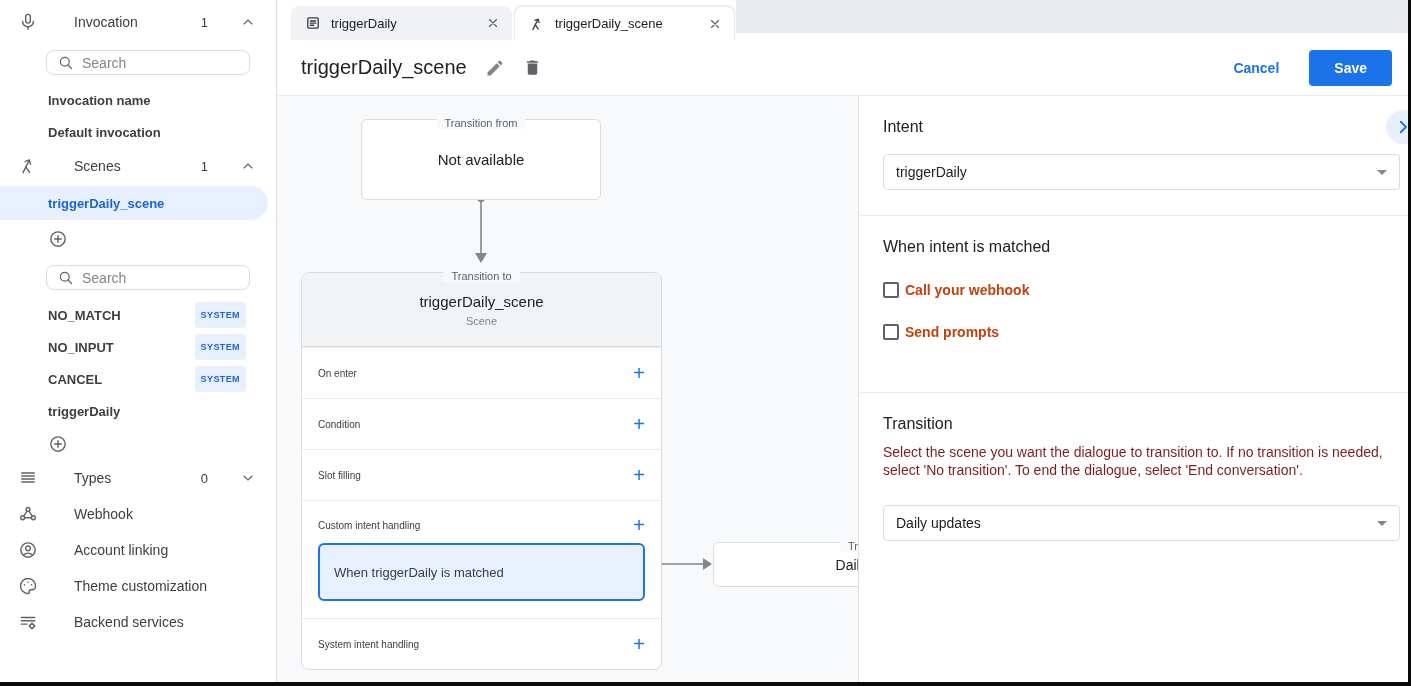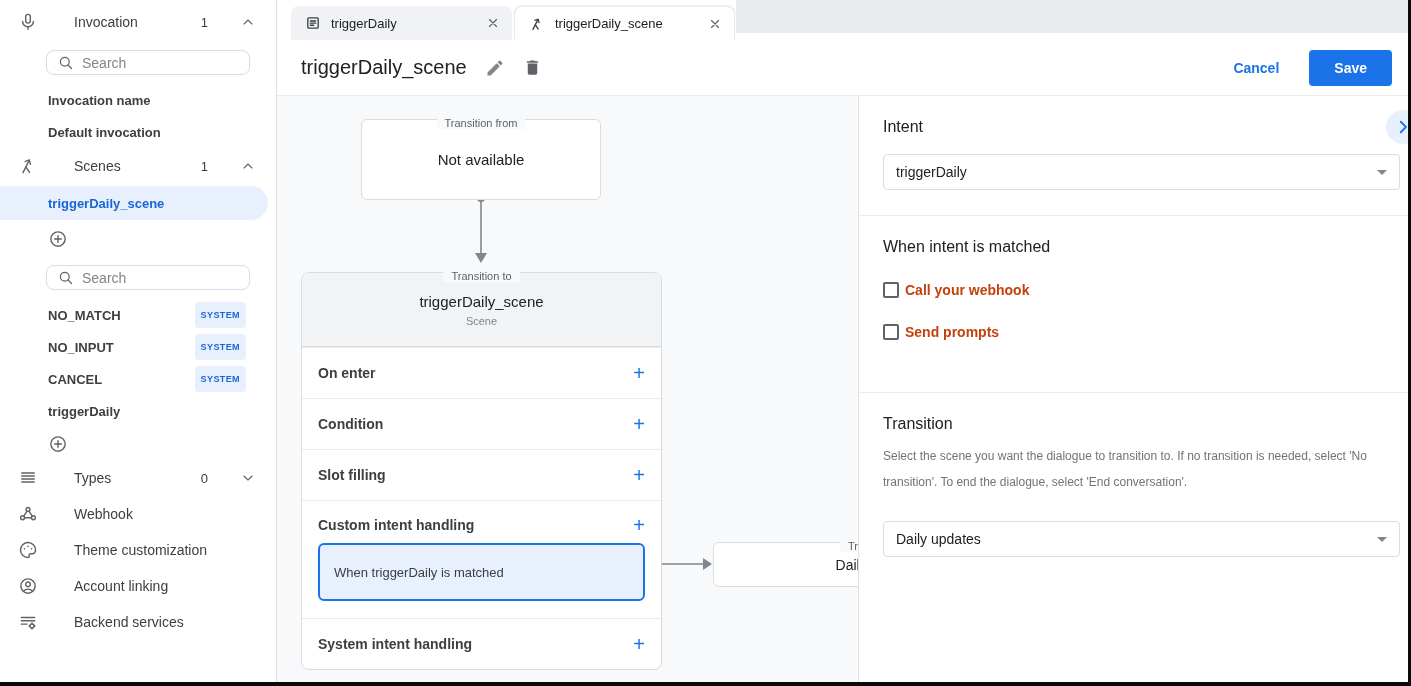--- a/index.html
+++ b/index.html
@@ -54,21 +54,21 @@
   .legend span { display:inline-block; font-size:11px; color:#5f6368; background:#f8f9fa; padding:0 8px; white-space:nowrap; }
   .from-box { left:84px; top:23px; width:240px; height:81px; display:flex; align-items:center; justify-content:center; }
   .from-box .txt { font-size:15px; color:#202124; }
 
   .scene-card { position:absolute; left:24px; top:176px; width:361px; background:#fff; border:1px solid #dadce0; border-radius:8px; }
   .card-head { background:#f1f3f4; border-bottom:1px solid #dadce0; border-radius:8px 8px 0 0; height:74px; display:flex; flex-direction:column; align-items:center; justify-content:center; }
   .card-head .ct { font-size:15px; color:#202124; }
   .card-head .cs { font-size:11px; color:#80868b; margin-top:5px; }
   .card-row { height:51px; display:flex; align-items:center; padding:0 16px; border-top:1px solid #e8eaed; }
   .card-row:first-of-type { border-top:none; }
-  .card-row .rl { font-size:14px; color:#3c4043;font-weight:bold; }
+  .card-row .rl { font-size:10px; color:#3c4043; }
   .plus { margin-left:auto; color:#1a73e8; font-size:20px; font-weight:normal; line-height:1; cursor:pointer; }
   .card-row.custom { height:auto; flex-direction:column; align-items:stretch; padding:0; }
   .custom .row-head { height:42px; display:flex; align-items:center; padding:6px 16px 0 16px; }
   .intent-chip { margin:0 16px; height:58px; border:2px solid #1a73e8; border-radius:6px; background:#e8f0fe; display:flex; align-items:center; padding:0 14px; }
   .intent-chip .cl { font-size:13px; color:#3c4043; }
   .custom .pad-b { height:17px; }
 
   .target-box { left:436px; top:446px; width:330px; height:45px; display:flex; align-items:center; justify-content:center; }
   .target-box .txt { font-size:14px; color:#202124; }
 
@@ -77,21 +77,21 @@
   .collapse-btn { position:absolute; top:14px; right:-12px; width:34px; height:34px; border-radius:50%; background:#e8f0fe; border:none; display:flex; align-items:center; justify-content:center; cursor:pointer; }
   .p-head { font-size:16px; color:#202124; margin-top:22px; }
   .select { margin-top:18px; height:36px; border:1px solid #dadce0; border-radius:4px; display:flex; align-items:center; padding:0 12px; cursor:pointer; background:#fff; }
   .select .val { font-size:14px; color:#202124; }
   .caret { margin-left:auto; width:0; height:0; border-left:5px solid transparent; border-right:5px solid transparent; border-top:5px solid #80868b; }
   .divider { border:none; border-top:1px solid #e8eaed; margin:25px -14px 0 -24px; }
   .divider.d2 { margin-top:52px; }
   .cb-row { display:flex; align-items:center; margin-top:26px; cursor:pointer; }
   .cb-box { width:16px; height:16px; border:2px solid #5f6368; border-radius:2px; background:#fff; }
   .cb-lbl { margin-left:6px; font-size:14px; font-weight:bold; color:#c2410c; }
-  .p-desc { margin-top:10px; font-size:12px; line-height:26px; color:#737373; max-width:505px; }
+  .p-desc { margin-top:10px; font-size:14px; line-height:18px; color:#7f1d1d; max-width:505px; }
   .select.trans { margin-top:26px; }
 </style>
 </head>
 <body>
 
 <div class="page">
 
   <nav class="sidebar">
 
     <div class="side-head">
@@ -195,35 +195,35 @@
           <circle cx="5.5" cy="16.5" r="2.3"></circle>
           <circle cx="12" cy="6.5" r="2.3"></circle>
           <circle cx="18.5" cy="16.5" r="2.3"></circle>
           <path d="M7 14.5l3.6-5.6M13.4 8.9l3.7 5.6M8 16.5h8"></path>
         </svg>
       <span class="lbl">Webhook</span>
     </div>
 
     <div class="side-head">
       <svg class="ic" width="20" height="20" viewBox="0 0 24 24">
+          <circle cx="12" cy="12" r="8.6"></circle>
+          <circle cx="12" cy="10" r="2.8"></circle>
+          <path d="M6.8 18a7.2 7.2 0 0 1 10.4 0"></path>
+        </svg>
+      <span class="lbl">Account linking</span>
+    </div>
+
+    <div class="side-head">
+      <svg class="ic" width="20" height="20" viewBox="0 0 24 24">
           <path d="M12 3a9 9 0 1 0 0 18c1.4 0 2-1 1.5-2.1-.6-1.3.3-2.4 1.7-2.4H17a4 4 0 0 0 4-4.2A9 9 0 0 0 12 3z"></path>
           <circle cx="7.8" cy="10.6" r="1" fill="#5f6368" stroke="none"></circle>
           <circle cx="12" cy="7.6" r="1" fill="#5f6368" stroke="none"></circle>
           <circle cx="16.2" cy="10.6" r="1" fill="#5f6368" stroke="none"></circle>
         </svg>
       <span class="lbl">Theme customization</span>
-    </div>
-
-    <div class="side-head">
-      <svg class="ic" width="20" height="20" viewBox="0 0 24 24">
-          <circle cx="12" cy="12" r="8.6"></circle>
-          <circle cx="12" cy="10" r="2.8"></circle>
-          <path d="M6.8 18a7.2 7.2 0 0 1 10.4 0"></path>
-        </svg>
-      <span class="lbl">Account linking</span>
     </div>
 
     <div class="side-head">
       <svg class="ic" width="20" height="20" viewBox="0 0 24 24">
           <path d="M4 6.5h16M4 10.5h16M4 14.5h7"></path>
           <circle cx="16.8" cy="16.8" r="2.4"></circle>
           <path d="M16.8 13.2v1.2M16.8 19.2v1.2M13.2 16.8h1.2M19.2 16.8h1.2"></path>
         </svg>
       <span class="lbl">Backend services</span>
     </div>

